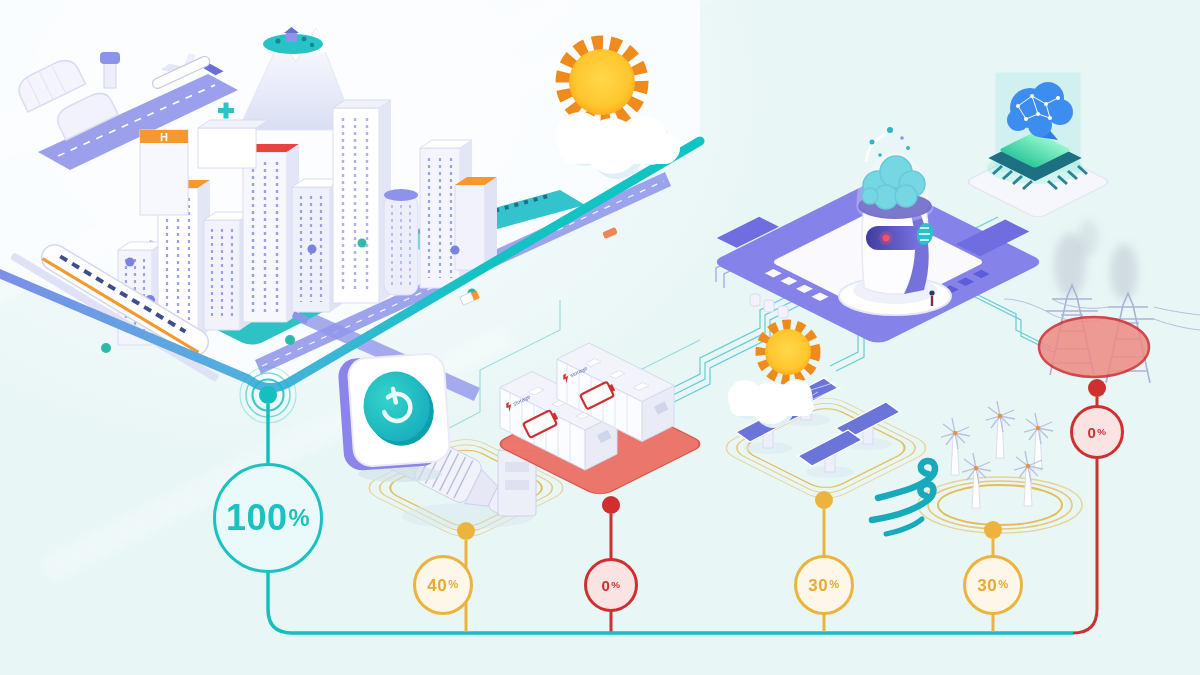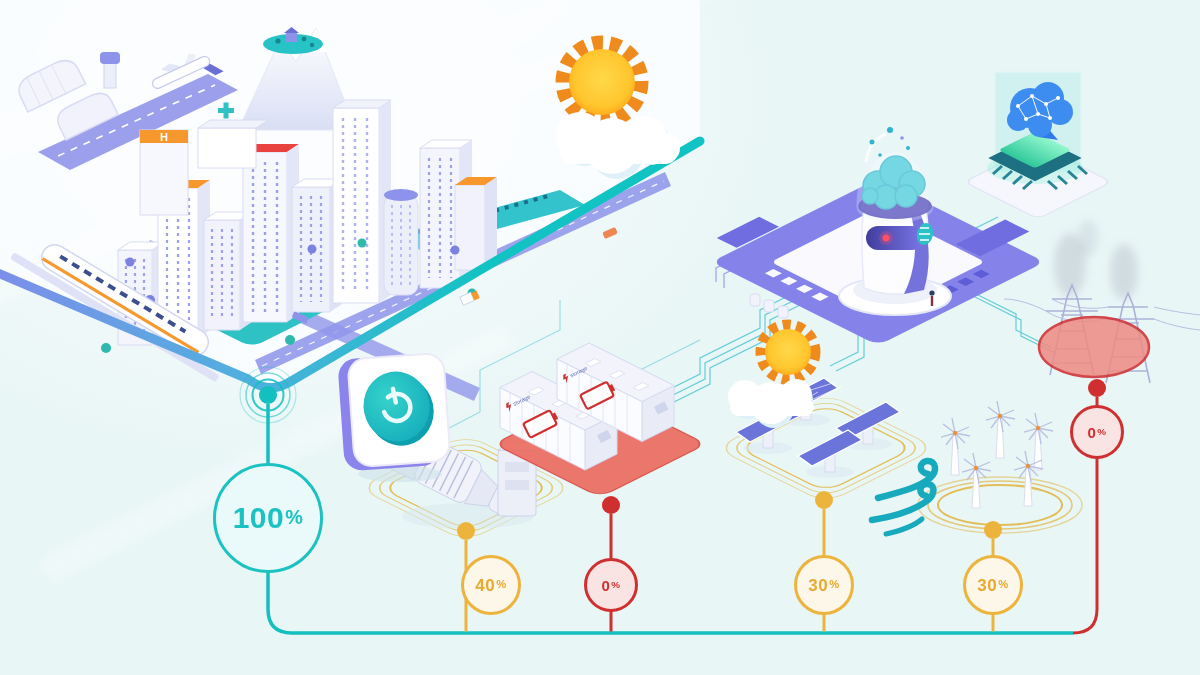--- a/index.html
+++ b/index.html
@@ -14,21 +14,21 @@
   .s2{left:-40px;top:300px;width:680px;height:22px;opacity:.6}
   .s3{left:40px;top:560px;width:520px;height:26px;opacity:.5}
   .s4{left:430px;top:120px;width:420px;height:18px;opacity:.5}
   svg.art{position:absolute;left:0;top:0;}
   .badge{position:absolute;border-radius:50%;display:flex;align-items:center;justify-content:center;
          font-weight:bold;letter-spacing:.5px;line-height:1;}
   .badge .suf{font-size:.66em;margin-left:1px;}
   .b-teal{border:3.5px solid #1cc1c1;color:#1cc1c1;background:#eafafa;}
   .b-yellow{border:3px solid #edb43d;color:#e8a930;background:#fdf7e9;}
   .b-red{border:3px solid #d02f2f;color:#d02f2f;background:#f9e3e3;}
-  .b-lg{width:104px;height:104px;font-size:30px;}
+  .b-lg{width:104px;height:104px;font-size:36px;}
   .b-md{width:54px;height:54px;font-size:17px;}
   .b-sm{width:48px;height:48px;font-size:15px;}
 </style>
 </head>
 <body>
 
 <div class="stage">
   <div class="glow glow1"></div>
   <div class="streak s1"></div>
   <div class="streak s2"></div>
@@ -610,21 +610,21 @@
           <line x1="-2" y1="-20" x2="-2" y2="-6"></line>
         </g>
       </g>
     </g>
   </svg>
 
   <div class="badge b-teal b-lg" style="left:213px;top:463px;">
     <span class="val">100</span>
       <span class="suf">%</span>
   </div>
-  <div class="badge b-yellow b-md" style="left:461px;top:555px;">
+  <div class="badge b-yellow b-md" style="left:413px;top:555px;">
     <span class="val">40</span>
       <span class="suf">%</span>
   </div>
   <div class="badge b-red b-sm" style="left:584px;top:558px;">
     <span class="val">0</span>
       <span class="suf">%</span>
   </div>
   <div class="badge b-yellow b-md" style="left:794px;top:555px;">
     <span class="val">30</span>
       <span class="suf">%</span>

